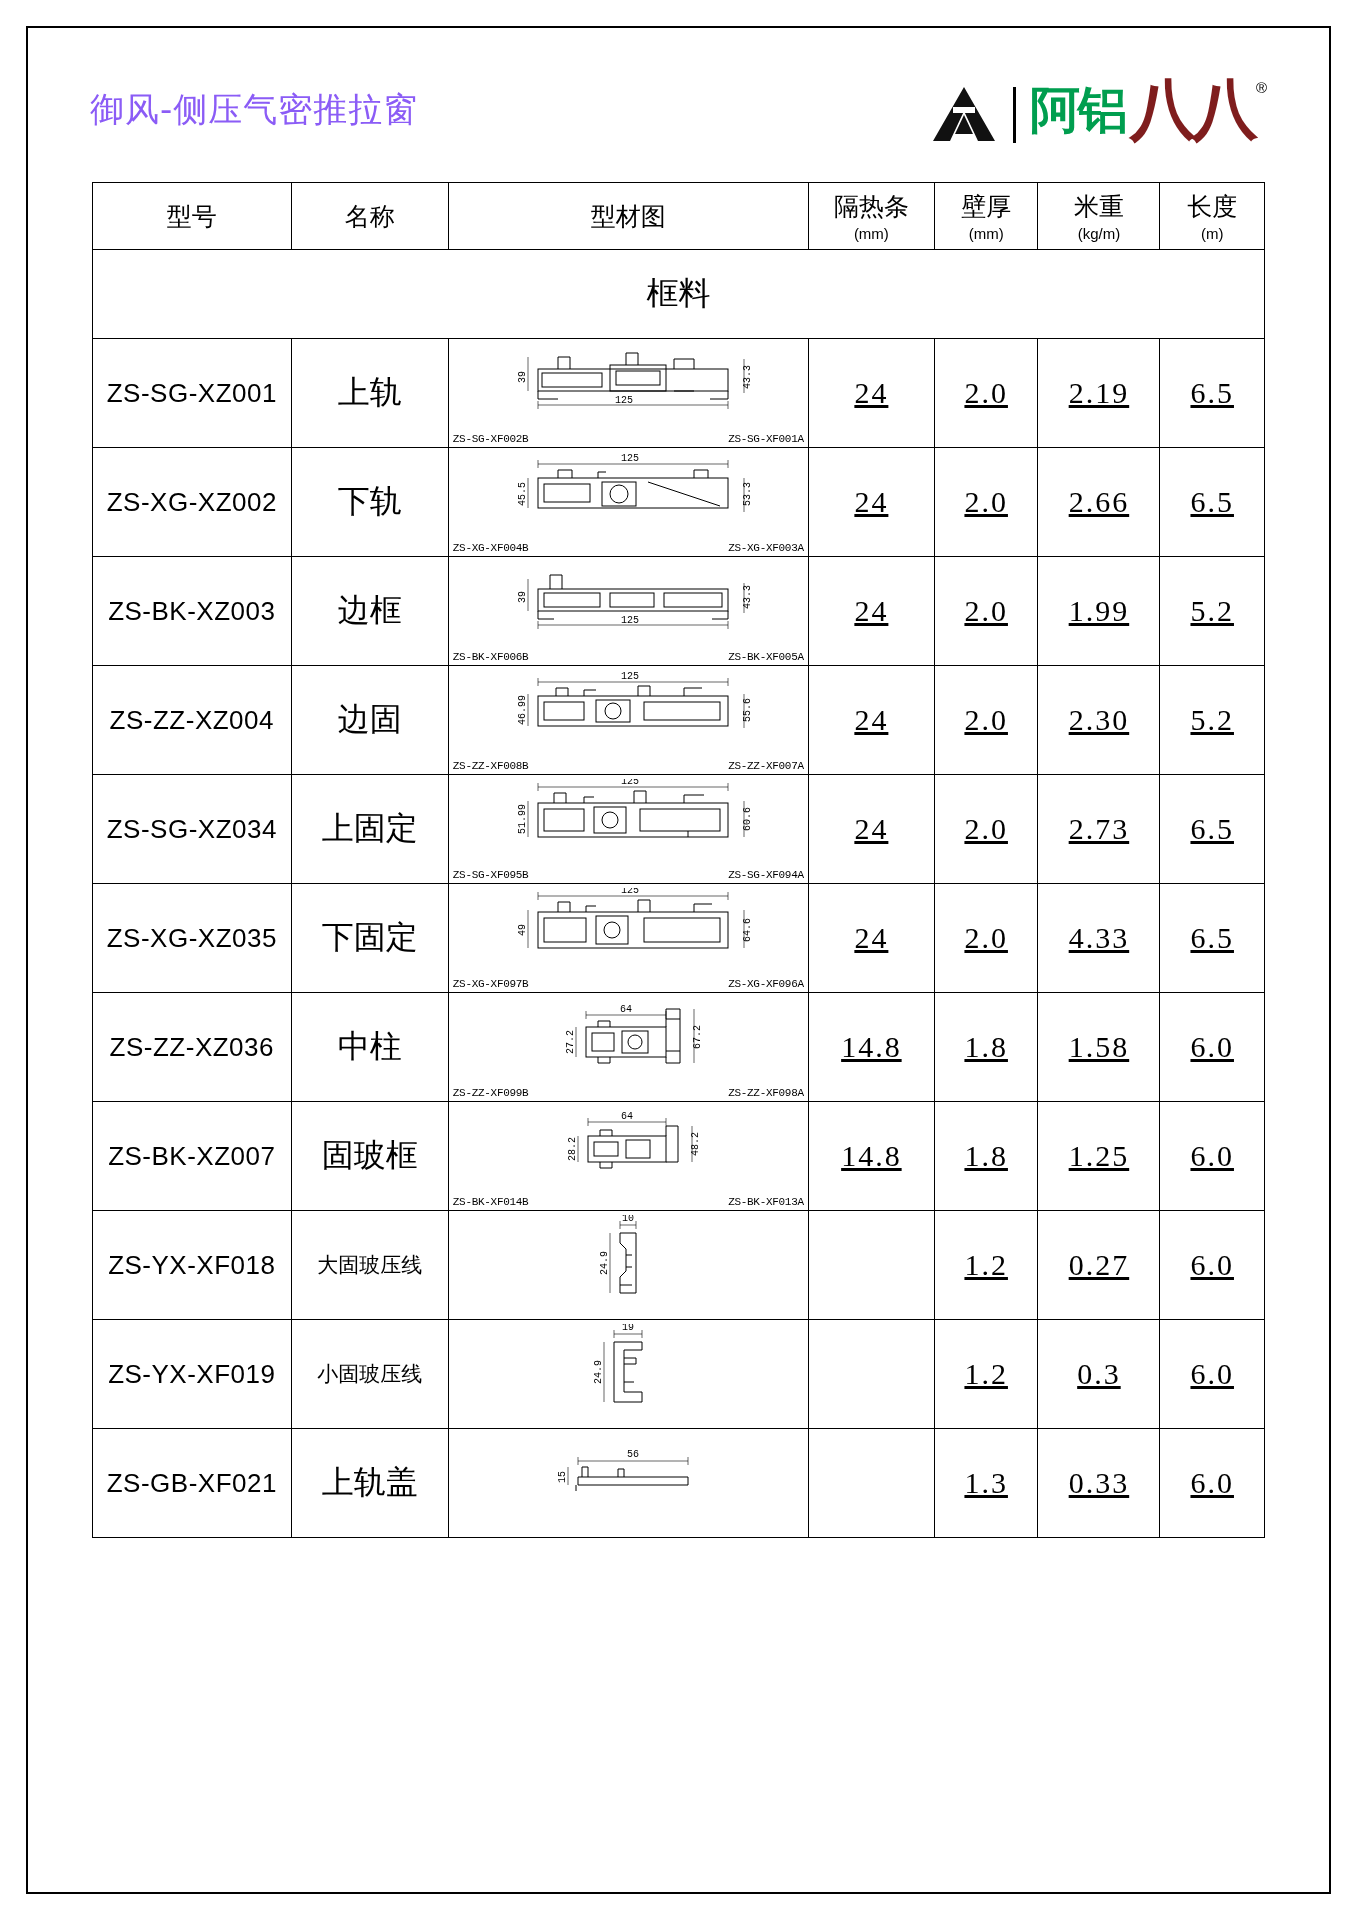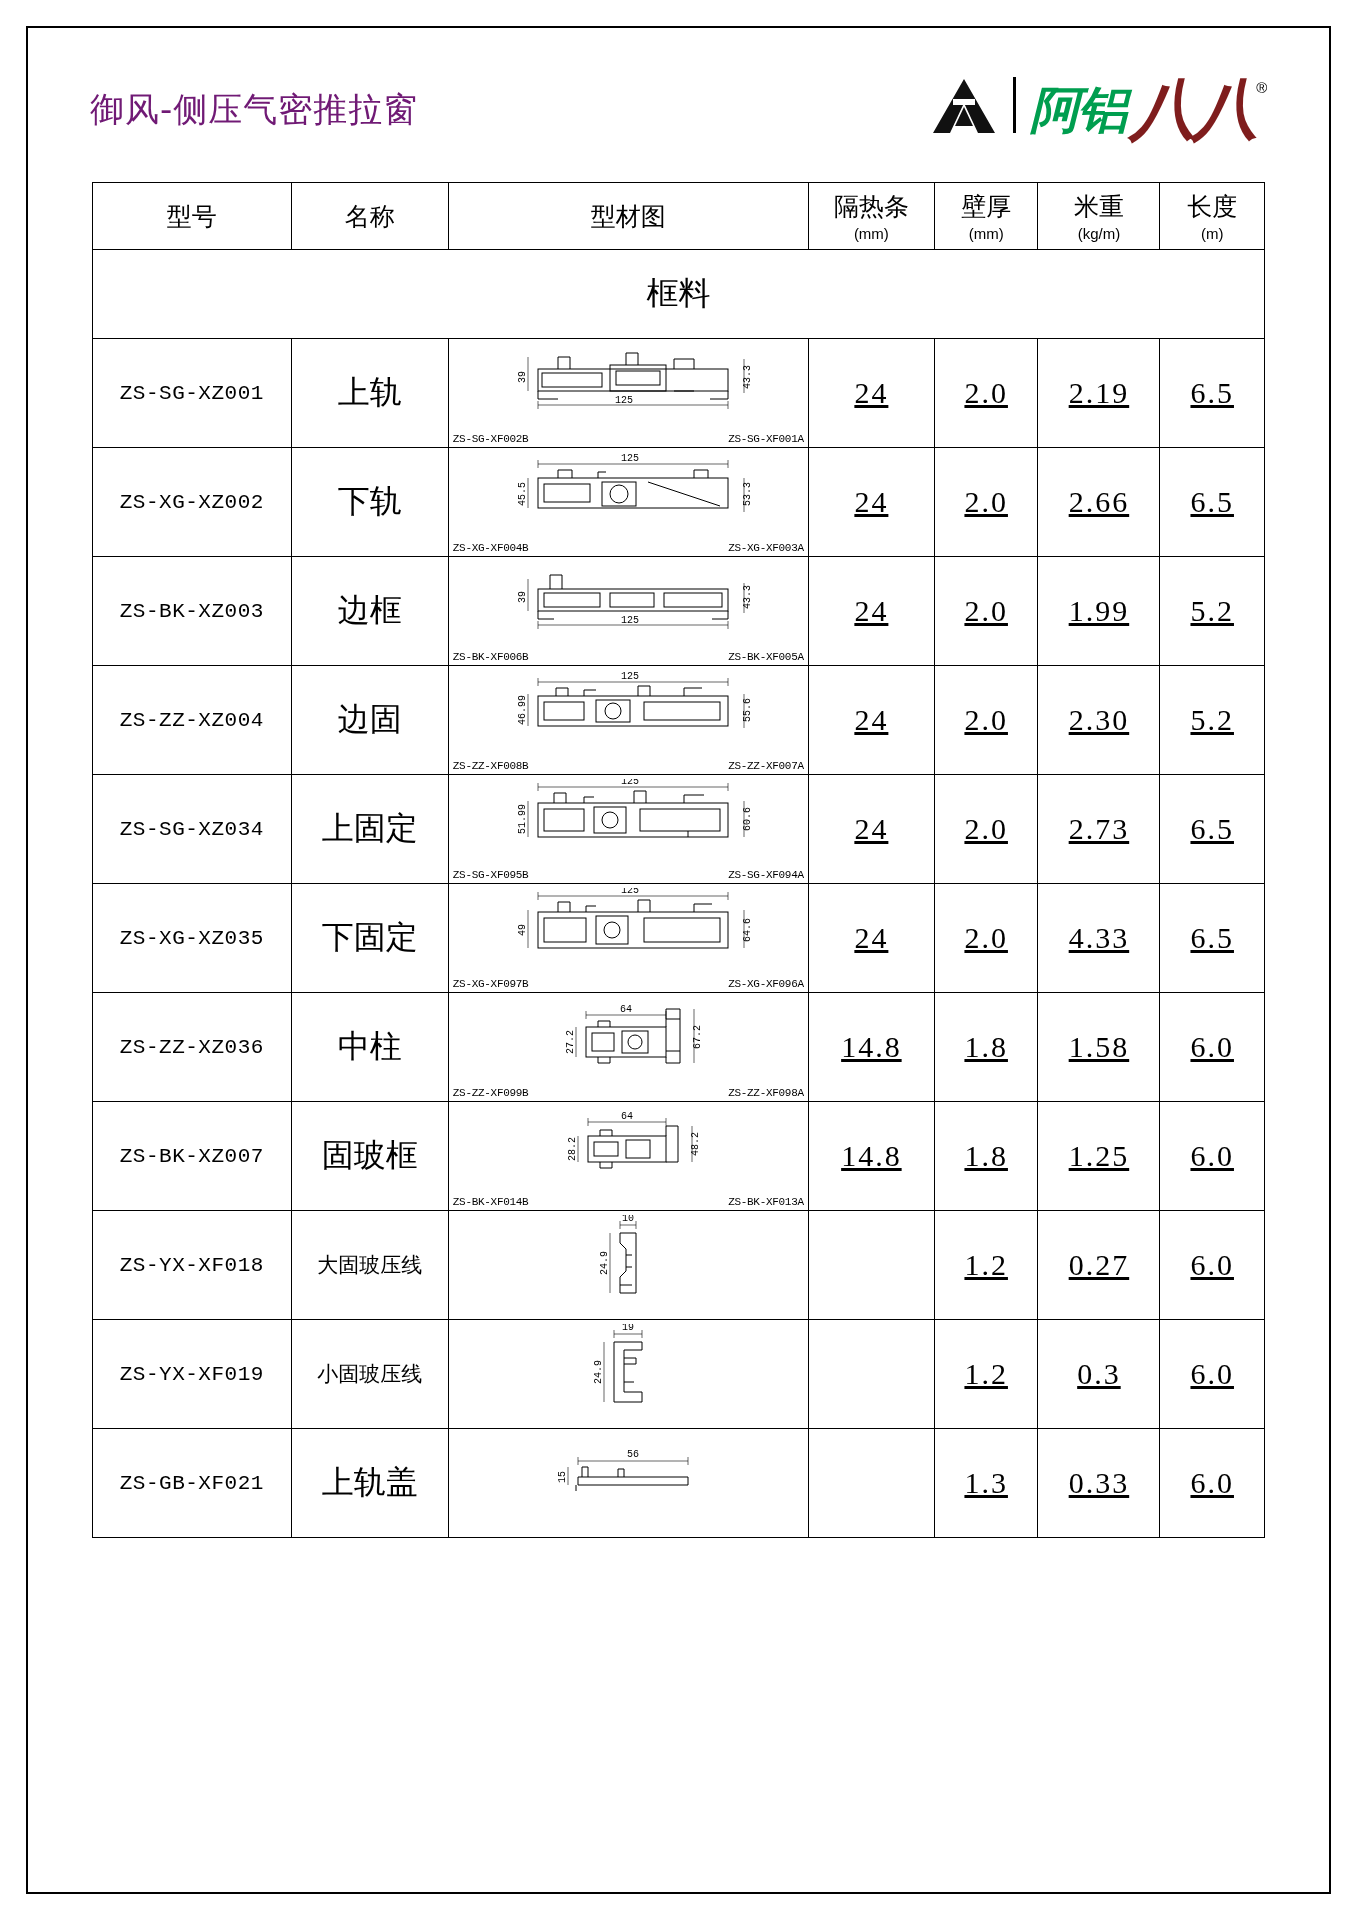--- a/index.html
+++ b/index.html
@@ -35,28 +35,27 @@
     right: 90px;
     height: 80px;
     display: flex;
     align-items: center;
     justify-content: space-between;
   }
   .doc-title {
     font-family: "DejaVu Sans", sans-serif;
     font-size: 34px;
     letter-spacing: 1px;
-    color: #701a75;
+    color: #8b5cf6;
     white-space: nowrap;
   }
   .brand {
     display: flex;
-    align-items: flex-start;
+    align-items: flex-end;
     gap: 14px;
-    font-style: italic;
   }
   .brand-mark {
     width: 70px;
     height: 58px;
     position: relative;
   }
   .brand-divider {
     width: 3px;
     height: 56px;
     background: #000;
@@ -129,22 +128,22 @@
     height: 88px;
     text-align: left;
     font-family: "DejaVu Sans", sans-serif;
     font-size: 32px;
     padding-left: 100px;
   }
   tbody.data td {
     height: 108px;
   }
   .cell-model {
-    font-family: Liberation Mono, monospace;
-    font-size: 21px;
+    font-family: Liberation Sans, sans-serif;
+    font-size: 26px;
     letter-spacing: 0.5px;
   }
   .cell-name {
     font-family: "DejaVu Sans", sans-serif;
     font-size: 32px;
   }
   .cell-name.small {
     font-size: 21px;
   }
   .cell-num {

